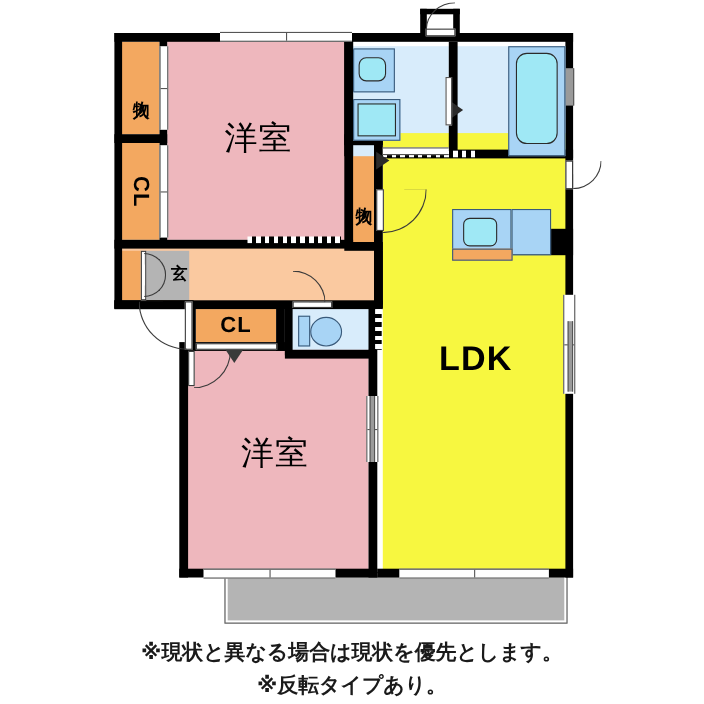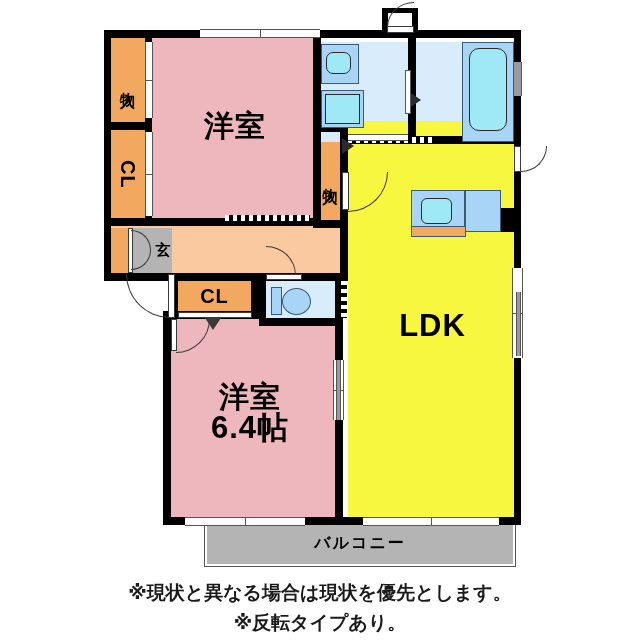--- a/index.html
+++ b/index.html
@@ -17,21 +17,21 @@
   .peach{background:#fac9a0;}
   .gray{background:#b4b4b4;}
   .lblue{background:#d8ecfb;}
   .bluefix{background:#a8d4f5;}
   .cyan{background:#9fe8f5;}
 
   .label{position:absolute;display:flex;align-items:center;justify-content:center;
          color:#000;text-align:center;line-height:1.05;white-space:nowrap;}
   .lbl-vert{writing-mode:vertical-rl;font-size:15px;font-weight:bold;letter-spacing:1px;}
   .lbl-cl{font-size:20px;font-weight:bold;letter-spacing:1px;}
-  .lbl-room{font-size:30px;font-weight:bold;letter-spacing:1px;flex-direction:column;}
+  .lbl-room{font-size:30px;font-weight:normal;letter-spacing:1px;flex-direction:column;}
   .lbl-room .l2{font-size:31px;}
   .lbl-ldk{font-size:31px;font-weight:bold;flex-direction:column;letter-spacing:1px;}
   .lbl-bal{font-size:16px;font-weight:bold;letter-spacing:2px;}
   .lbl-gen{font-size:15px;font-weight:bold;}
 
   
   .win-h{background:#ffffff;border-top:1px solid #555;border-bottom:1px solid #555;}
   .win-v{background:#ffffff;border-left:1px solid #555;border-right:1px solid #555;}
   .win-h .mullion{position:absolute;top:0;bottom:0;left:50%;width:1px;background:#555;}
   .win-v .mullion{position:absolute;left:0;right:0;top:50%;height:1px;background:#555;}
@@ -235,25 +235,23 @@
   <div class="label lbl-cl" style="left:178px;top:281px;width:73px;height:30px;">CL</div>
 
   <div class="label lbl-gen" style="left:152px;top:237px;width:22px;height:26px;">玄</div>
 
   <div class="label lbl-room" style="left:170px;top:78px;width:130px;height:96px;">
     <span>洋室</span>
   </div>
 
   <div class="label lbl-room" style="left:185px;top:365px;width:130px;height:96px;">
     <span>洋室</span>
-    <span class="l2">6.4帖</span>
   </div>
 
   <div class="label lbl-ldk" style="left:360px;top:280px;width:145px;height:92px;gap:48px;">
     <span>LDK</span>
   </div>
 
-  <div class="label lbl-bal" style="left:205px;top:521px;width:310px;height:45px;">バルコニー</div>
 
   <div class="note" style="top:610px;">※反転タイプあり。</div>
   <div class="note" style="top:580px;">※現状と異なる場合は現状を優先とします。</div>
 
 </div>
 
 </body></html>

